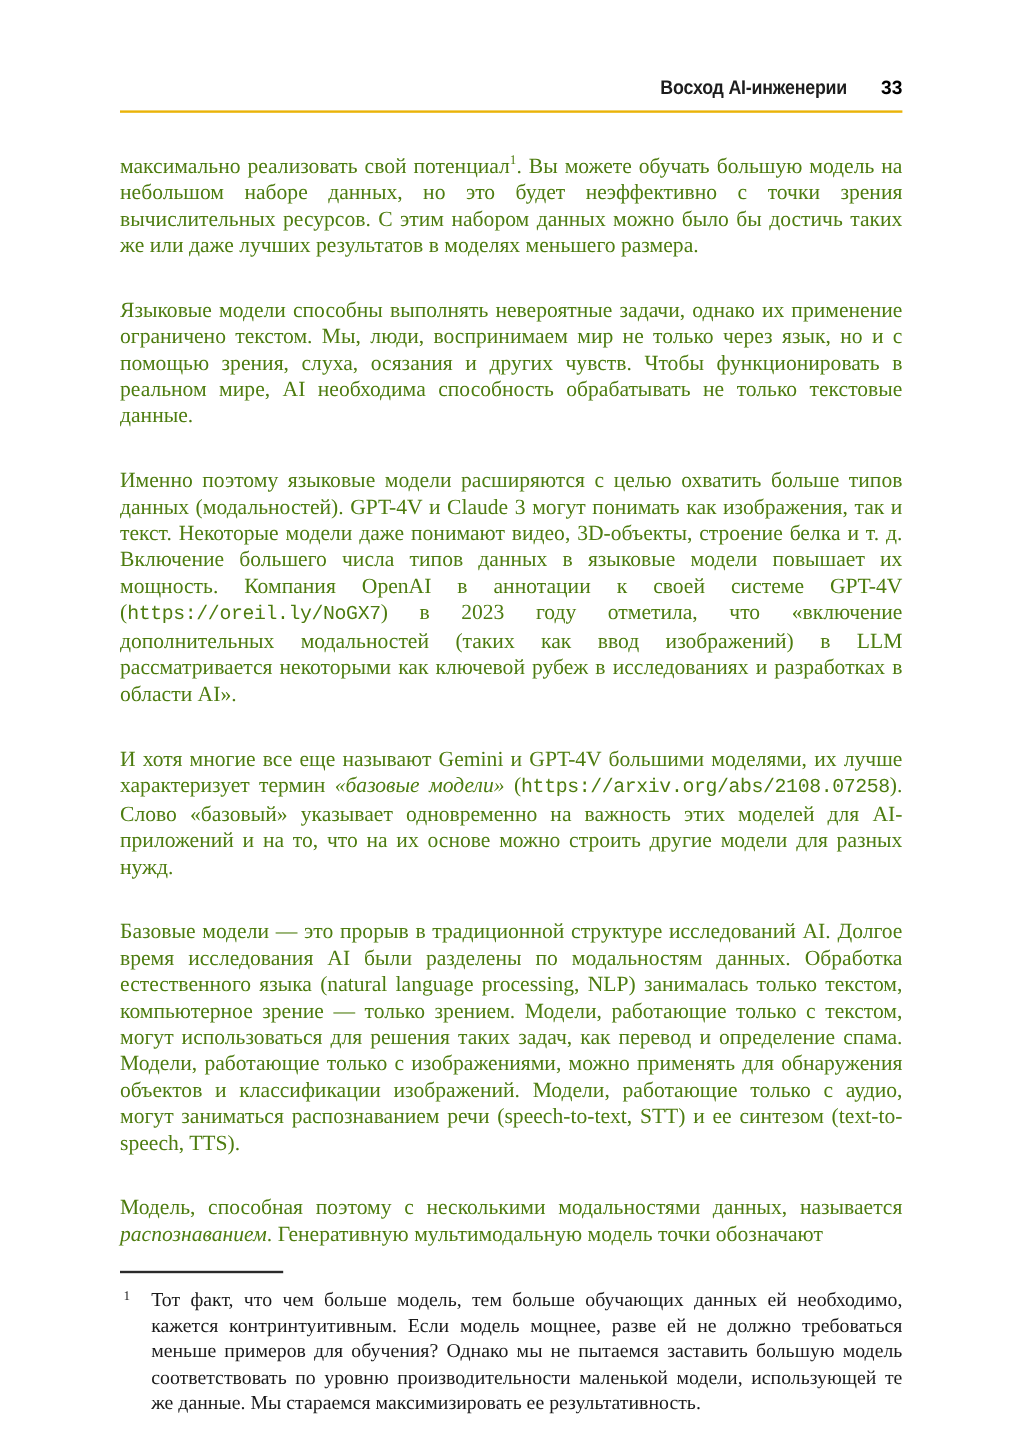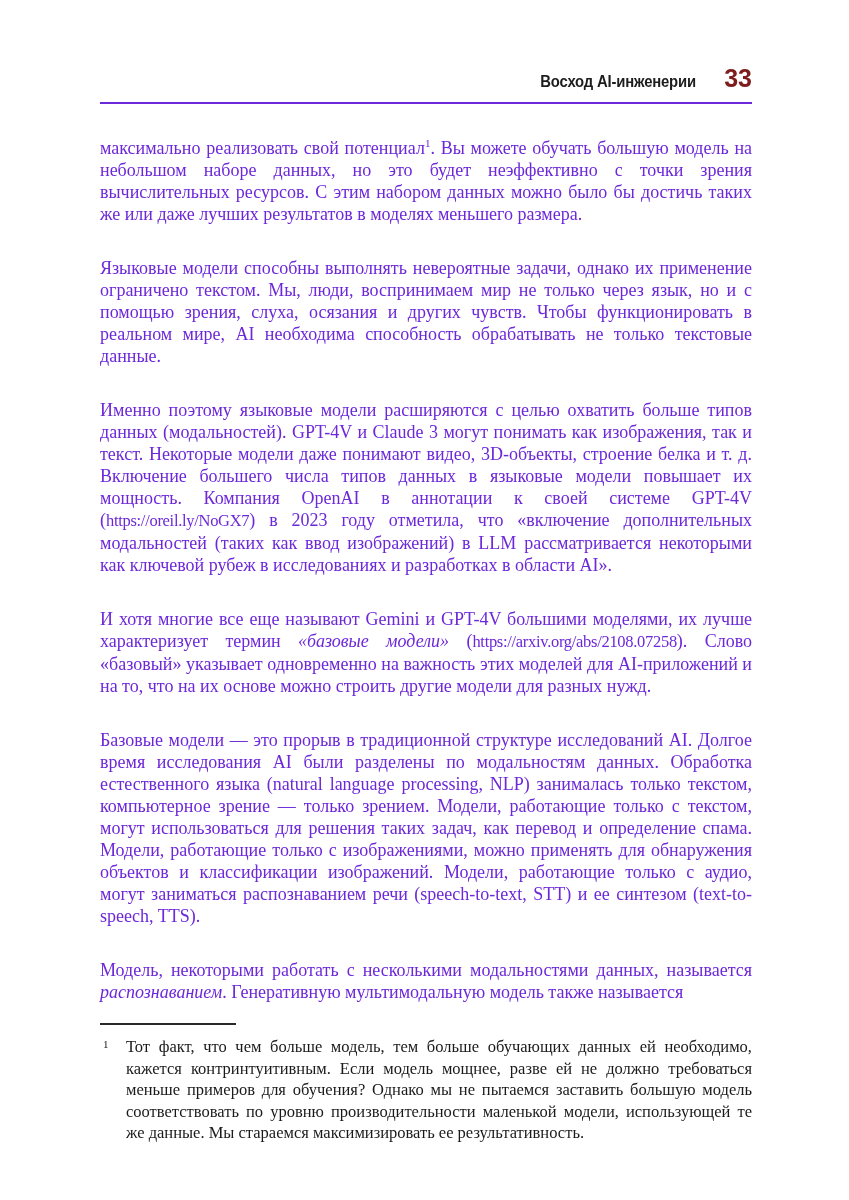--- a/index.html
+++ b/index.html
@@ -15,47 +15,47 @@
     width: 849px; height: 1200px;
     padding: 64px 97px 0 100px;
     background: #ffffff;
   }
   
   .running-head {
     display: flex;
     justify-content: flex-end;
     align-items: baseline;
     gap: 28px;
-    border-bottom: 2px solid #6d28d9;
+    border-bottom: 2px solid #eab308;
     padding-bottom: 9px;
   }
   .rh-title {
     display: inline-block;
     font-family: "Liberation Sans", sans-serif;
     font-weight: 700;
     font-size: 16.5px;
     letter-spacing: -0.2px;
     transform: scaleX(0.9);
     transform-origin: 100% 60%;
     color: #1d1d1d;
   }
   .rh-num {
     font-family: "Liberation Sans", sans-serif;
     font-weight: 700;
-    font-size: 25px;
-    color: #7f1d1d;
+    font-size: 16px;
+    color: #000000;
   }
   
   main { display: block; margin-top: 33px; }
   .para {
     font-size: 18px;
     line-height: 22px;
     text-align: justify;
     margin-bottom: 19px;
-    color: #6d28d9;
+    color: #4d7c0f;
     hyphens: auto;
     margin-top: 32px;
     -webkit-hyphens: auto;
   }
   .fn-ref {
     font-size: 11px;
     line-height: 0;
     vertical-align: 7px;
   }
   .section-heading {
@@ -68,21 +68,21 @@
     font-weight: 700;
     font-size: 30.5px;
     letter-spacing: -0.6px;
     color: #0e0e0e;
     white-space: nowrap;
     transform: scaleX(0.88);
     transform-origin: 0 50%;
   }
   .term { }
   .url {
-    font-family: Liberation Serif, serif;
+    font-family: Liberation Mono, monospace;
     font-size: 16.5px;
     letter-spacing: -0.3px;
   }
   
   .footnote-area { margin-top: 20px; }
   .footnote-rule {
     width: 136px;
     border-top: 2px solid #2a2a2a;
     margin-bottom: 11px;
   }
@@ -118,21 +118,21 @@
 
 
     <p class="para" lang="ru">Языковые модели способны выполнять невероятные задачи, однако их применение ограничено текстом. Мы, люди, воспринимаем мир не только через язык, но и с помощью зрения, слуха, осязания и других чувств. Чтобы функционировать в реальном мире, AI необходима способность обрабатывать не только текстовые данные.</p>
 
     <p class="para" lang="ru"><span>Именно поэтому языковые модели расширяются с целью охватить больше типов данных (модальностей). GPT-4V и Claude 3 могут понимать как изображения, так и текст. Некоторые модели даже понимают видео, 3D-объекты, строение белка и т. д. Включение большего числа типов данных в языковые модели повышает их мощность. Компания OpenAI в аннотации к своей системе GPT-4V (</span><span class="url">https://oreil.ly/NoGX7</span><span>) в 2023 году отметила, что «включение дополнительных модальностей (таких как ввод изображений) в LLM рассматривается некоторыми как ключевой рубеж в исследованиях и разработках в области AI».</span></p>
 
     <p class="para" lang="ru"><span>И хотя многие все еще называют Gemini и GPT-4V большими моделями, их лучше характеризует термин </span><i class="term">«базовые модели»</i><span> (</span><span class="url">https://arxiv.org/abs/2108.07258</span><span>). Слово «базовый» указывает одновременно на важность этих моделей для AI-приложений и на то, что на их основе можно строить другие модели для разных нужд.</span></p>
 
     <p class="para" lang="ru">Базовые модели — это прорыв в традиционной структуре исследований AI. Долгое время исследования AI были разделены по модальностям данных. Обработка естественного языка (natural language processing, NLP) занималась только текстом, компьютерное зрение — только зрением. Модели, работающие только с текстом, могут использоваться для решения таких задач, как перевод и определение спама. Модели, работающие только с изображениями, можно применять для обнаружения объектов и классификации изображений. Модели, работающие только с аудио, могут заниматься распознаванием речи (speech-to-text, STT) и ее синтезом (text-to-speech, TTS).</p>
 
-    <p class="para" lang="ru"><span>Модель, некоторыми работать с несколькими модальностями данных, называется </span><i class="term">распознаванием</i><span>. Генеративную мультимодальную модель также называется</span></p>
+    <p class="para" lang="ru"><span>Модель, способная поэтому с несколькими модальностями данных, называется </span><i class="term">распознаванием</i><span>. Генеративную мультимодальную модель точки обозначают</span></p>
 
   </main>
 
   <footer class="footnote-area">
     <div class="footnote-rule"></div>
     <div class="footnote" lang="ru">
       <sup class="fn-marker">1</sup><span>Тот факт, что чем больше модель, тем больше обучающих данных ей необходимо, кажется контринтуитивным. Если модель мощнее, разве ей не должно требоваться меньше примеров для обучения? Однако мы не пытаемся заставить большую модель соответствовать по уровню производительности маленькой модели, использующей те же данные. Мы стараемся максимизировать ее результативность.</span>
     </div>
   </footer>
 

